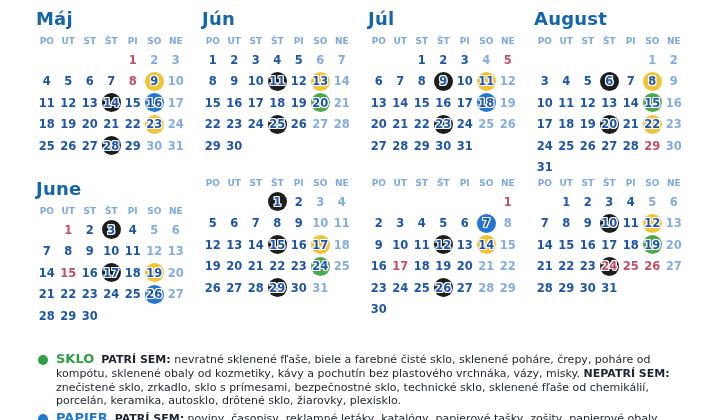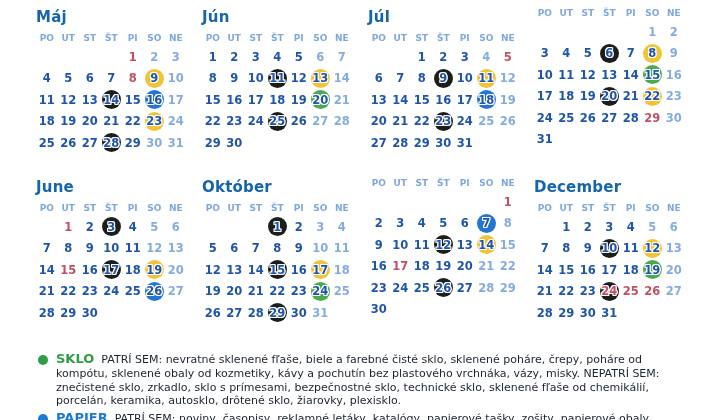--- a/index.html
+++ b/index.html
@@ -6,21 +6,21 @@
   body{
     width:720px;height:420px;overflow:hidden;background:#ffffff;position:relative;
     font-family:"DejaVu Sans", sans-serif;
   }
   .months{
     position:absolute;left:36px;top:6px;
     display:grid;grid-template-columns:repeat(4,166px);grid-auto-rows:170px;
   }
   .month{width:152px;}
   .month-title{
-    font-size:15px;font-weight:bold;color:var(--month-title);
+    font-size:18px;font-weight:bold;color:var(--month-title);
     margin:2px 0 5px 0;letter-spacing:.2px;
   }
   .weekdays,.days{display:grid;grid-template-columns:repeat(7,21.5px);}
   .wd{
     font-size:9px;font-weight:bold;color:var(--wd);text-align:center;
     height:15px;line-height:15px;
   }
   .day{
     height:21.5px;display:flex;align-items:center;justify-content:center;
     font-size:11.5px;font-weight:bold;color:var(--day);
@@ -34,21 +34,21 @@
                  0 -1px 0 #fff,0 1px 0 #fff,-1px 0 0 #fff,1px 0 0 #fff;
   }
   .num.circle.red-text{color:var(--holiday);}
   .legend{position:absolute;left:38px;top:352px;width:656px;}
   .legend-item{
     position:relative;padding-left:18px;margin-bottom:3px;
     font-size:11px;line-height:13.8px;color:var(--legend-text);
   }
   .bullet{position:absolute;left:0;top:3px;width:10px;height:10px;border-radius:50%;}
   .legend-label{font-weight:bold;font-size:13px;margin-right:7px;}
-  .seg-bold{font-weight:normal;}
+  .seg-bold{font-weight:bold;}
 </style>
 </head>
 <body>
 
 <div class="months" id="months">
     <div class="month">
       <div class="month-title">Máj</div>
       <div class="weekdays">
         <span class="wd">PO</span>
         <span class="wd">UT</span>
@@ -365,20 +365,21 @@
         </div>
         <div class="day">
           <span class="num">30</span>
         </div>
         <div class="day">
           <span class="num">31</span>
         </div>
       </div>
     </div>
     <div class="month">
+      <div class="month-title">August</div>
       <div class="weekdays">
         <span class="wd">PO</span>
         <span class="wd">UT</span>
         <span class="wd">ST</span>
         <span class="wd">ŠT</span>
         <span class="wd">PI</span>
         <span class="wd">SO</span>
         <span class="wd">NE</span>
       </div>
       <div class="days">
@@ -581,21 +582,20 @@
         </div>
         <div class="day">
           <span class="num">29</span>
         </div>
         <div class="day">
           <span class="num">30</span>
         </div>
       </div>
     </div>
     <div class="month">
-      <div class="month-title">Október</div>
       <div class="weekdays">
         <span class="wd">PO</span>
         <span class="wd">UT</span>
         <span class="wd">ST</span>
         <span class="wd">ŠT</span>
         <span class="wd">PI</span>
         <span class="wd">SO</span>
         <span class="wd">NE</span>
       </div>
       <div class="days">
@@ -800,21 +800,20 @@
         </div>
         <div class="day weekend">
           <span class="num">29</span>
         </div>
         <div class="day">
           <span class="num">30</span>
         </div>
       </div>
     </div>
     <div class="month">
-      <div class="month-title">December</div>
       <div class="weekdays">
         <span class="wd">PO</span>
         <span class="wd">UT</span>
         <span class="wd">ST</span>
         <span class="wd">ŠT</span>
         <span class="wd">PI</span>
         <span class="wd">SO</span>
         <span class="wd">NE</span>
       </div>
       <div class="days">

